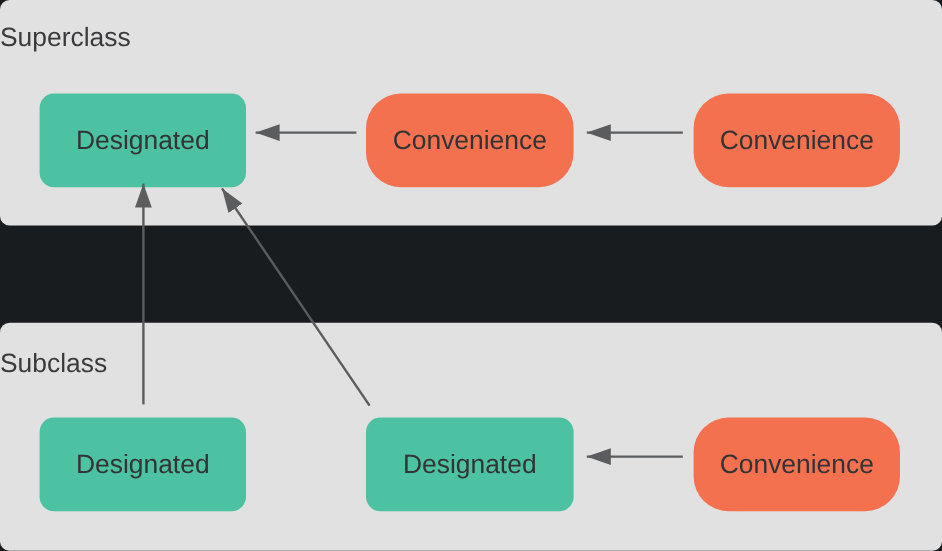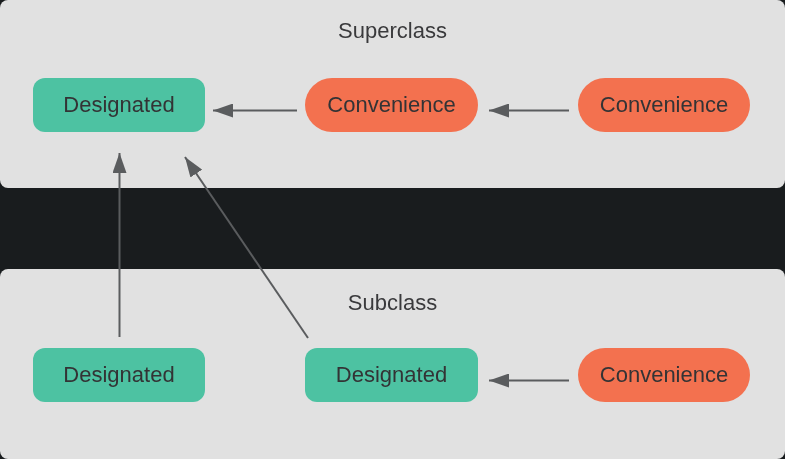--- a/index.html
+++ b/index.html
@@ -24,29 +24,29 @@
     width: 785px;
     background: var(--c-panel, #e1e1e1);
     border-radius: 8px;
   }
   .panel-top { top: 0; height: 188px; }
   .panel-bottom { top: 269px; height: 190px; }
   .panel-title {
     position: absolute;
     left: 0;
     right: 0;
-    text-align: center;
+    text-align: left;
     font-size: 22px;
     line-height: 26px;
     color: var(--c-title-text, #3a3a3c);
   }
   .node {
     position: absolute;
     width: 172px;
-    height: 54px;
+    height: 78px;
     border-radius: 12px;
     display: flex;
     align-items: center;
     justify-content: center;
     font-size: 22px;
     color: var(--c-node-text, #333335);
   }
   .node.designated { background: var(--c-designated, #4dc2a2); }
   .node.convenience { background: var(--c-convenience, #f3714f); border-radius: 29px; }
   svg.arrows {

